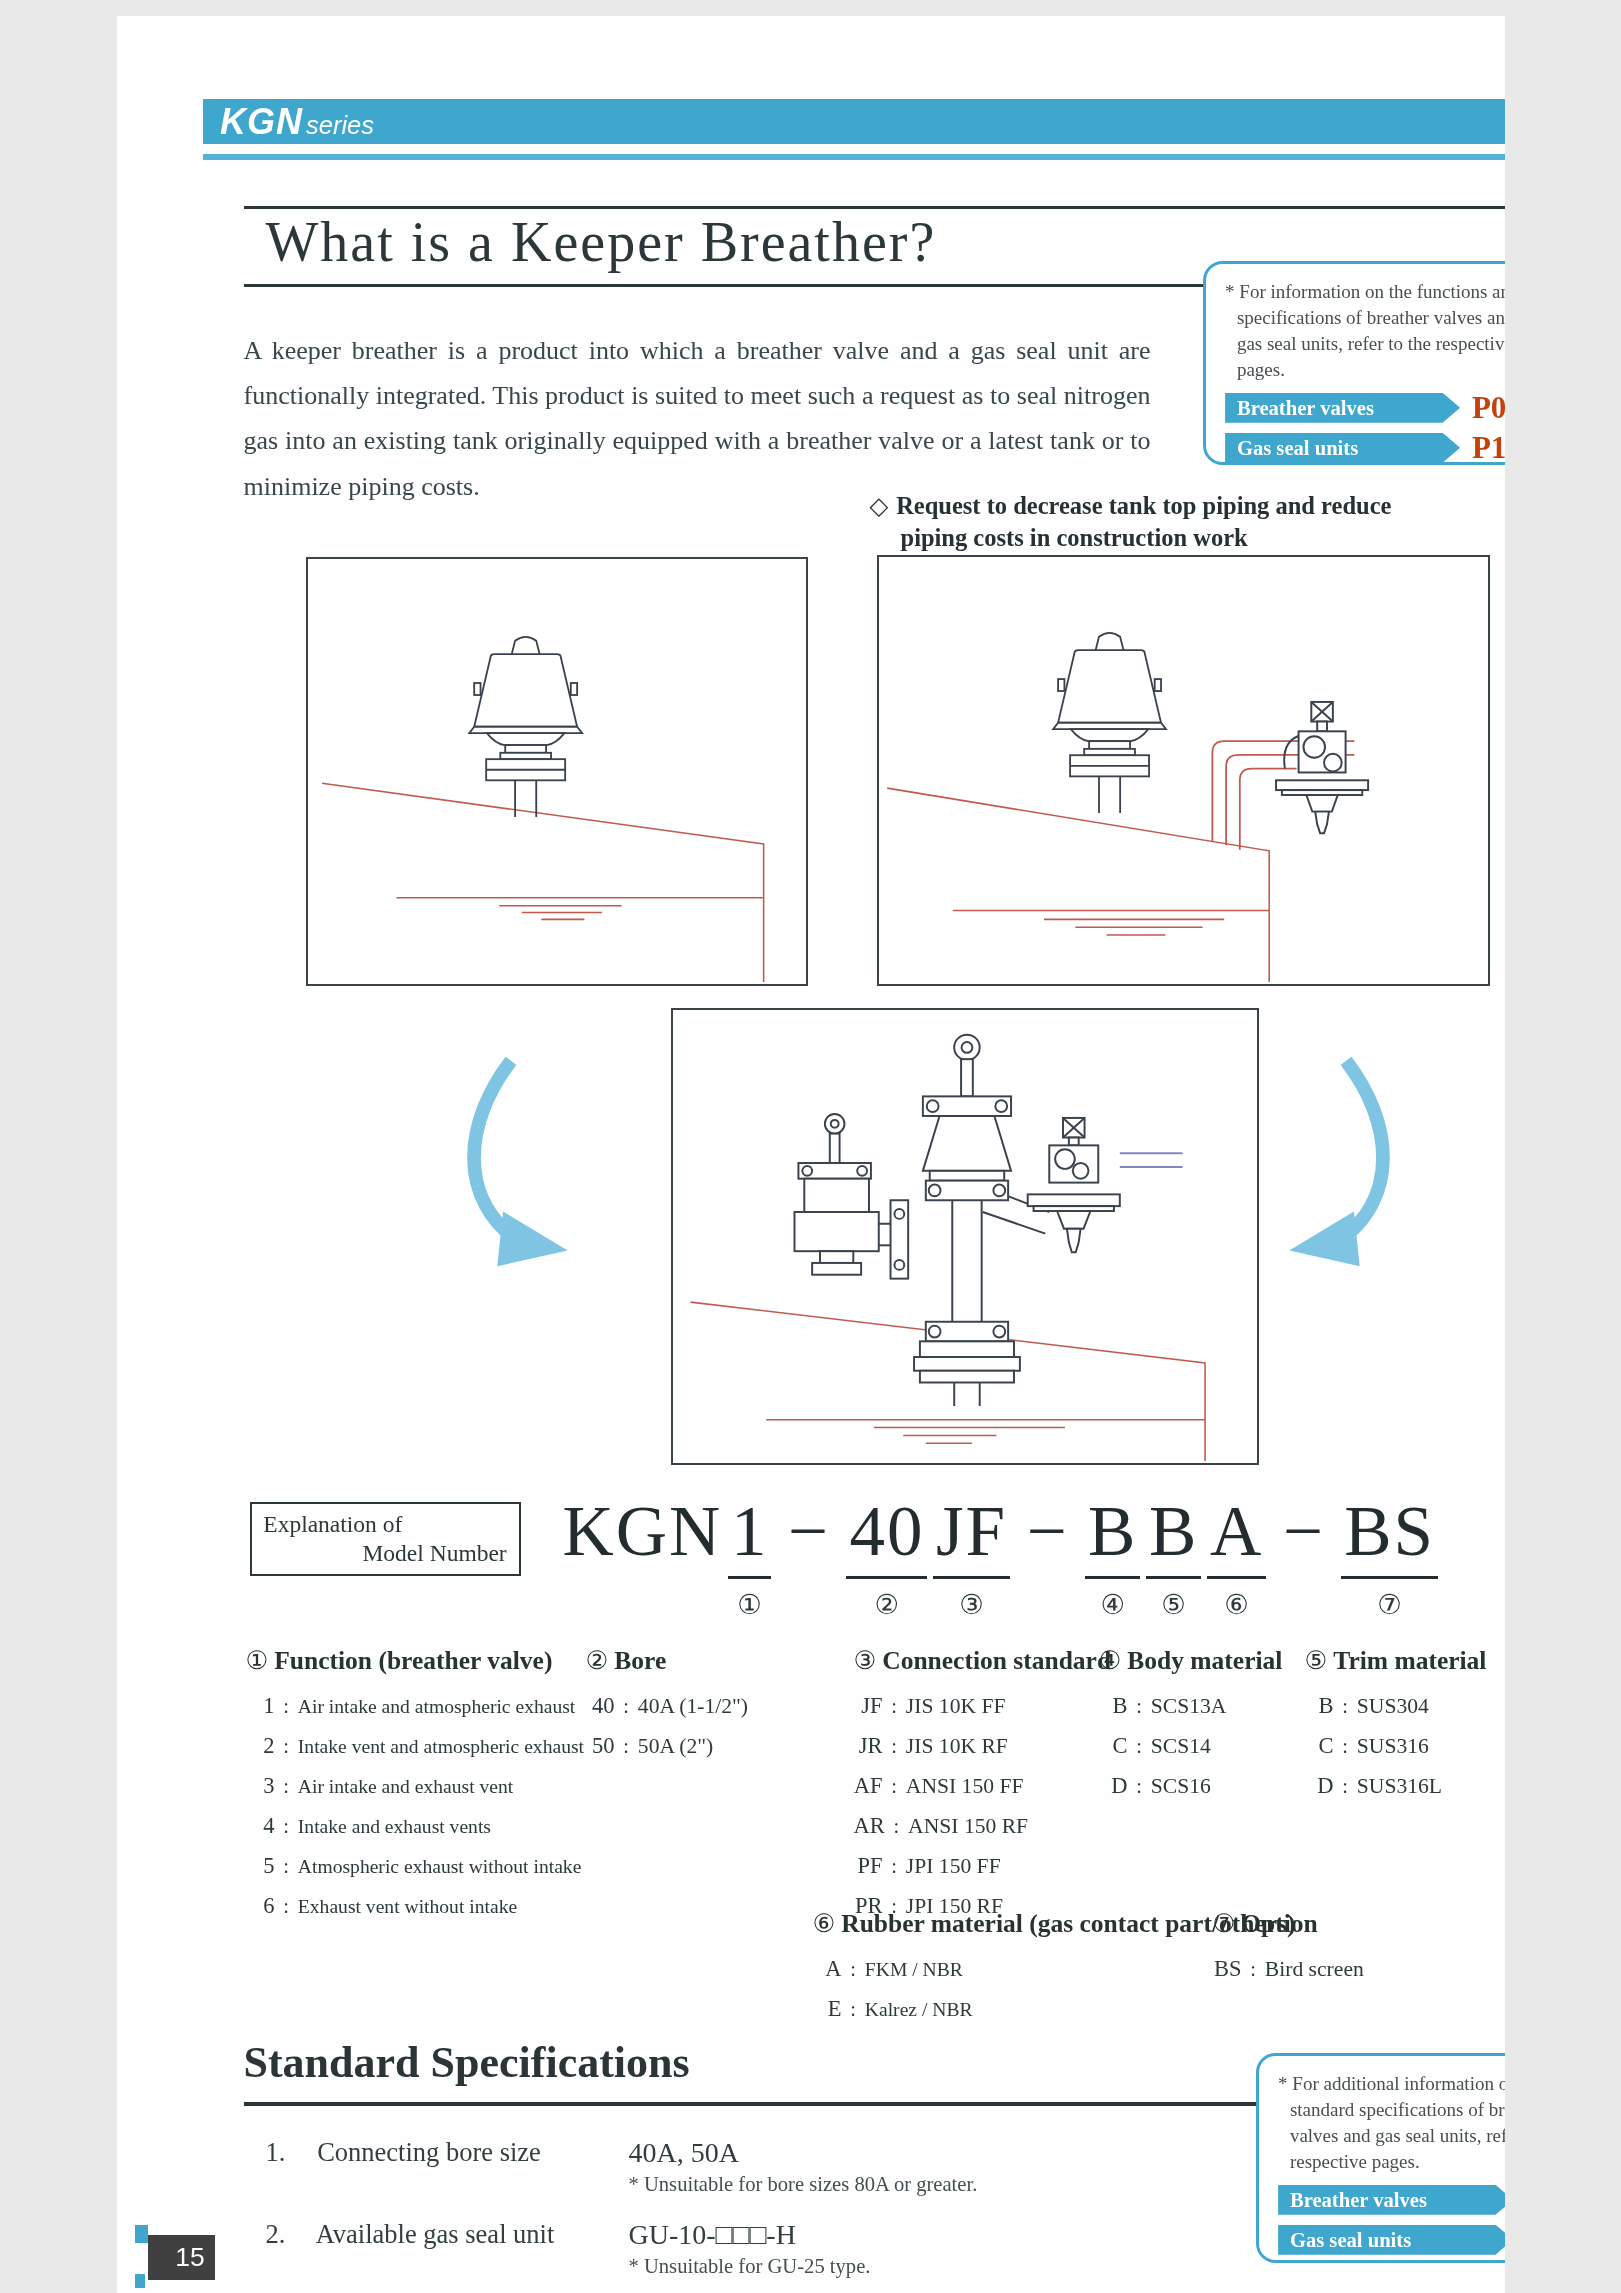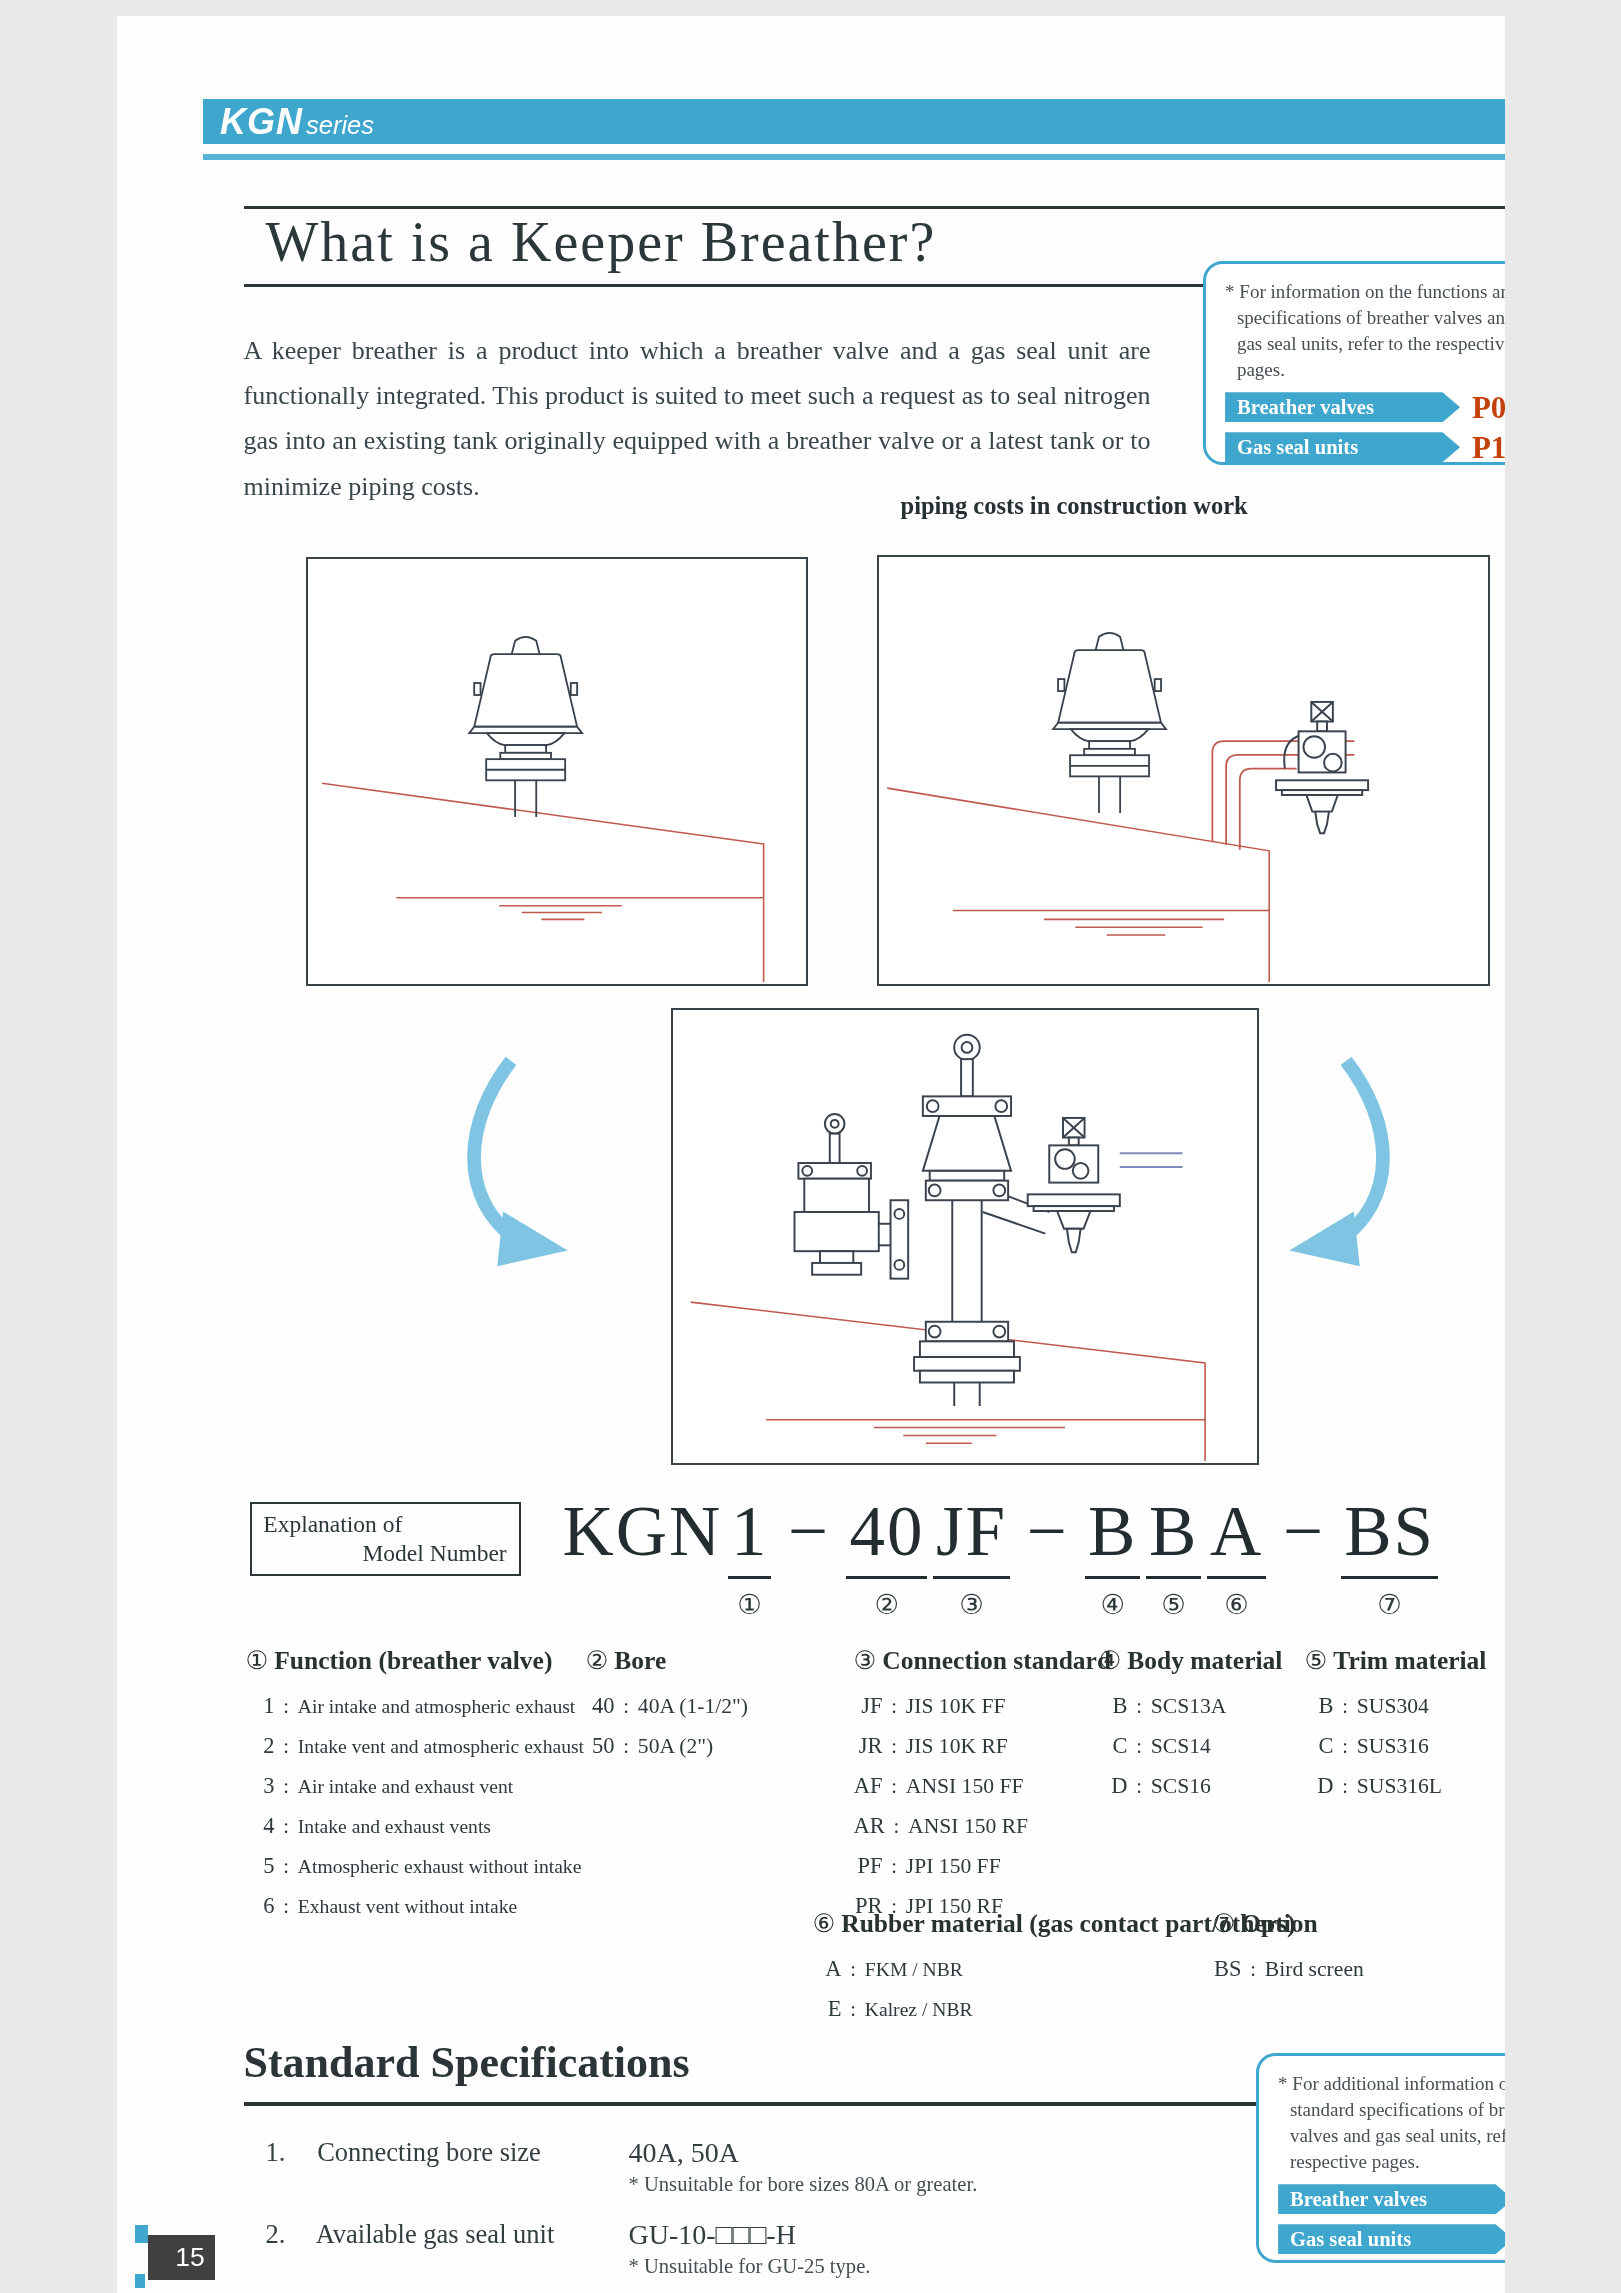--- a/index.html
+++ b/index.html
@@ -18,21 +18,21 @@
   .rule-top{left:127px;top:190px;width:1386px;}
   .rule-bottom{left:127px;top:268px;width:1386px;}
   .h1{left:149px;top:198px;font-size:56px;letter-spacing:2px;color:#2c3739;line-height:1;}
   .intro{left:127px;top:286px;width:907px;font-size:26px;line-height:1.74;text-align:justify;color:#39464a;}
 
   
   .infobox{background:#fff;border:3.9px solid #3fa6ce;border-radius:19.6px;box-sizing:border-box;padding:14.7px 13.7px 12.7px 19.6px;z-index:5;}
   .infobox-top{left:1086px;top:245px;width:345px;height:204px;}
   .infobox-bottom{left:1139px;top:2037px;width:361px;height:210px;}
   .ibnote{font-size:19px;line-height:1.38;color:#474f52;padding-left:11.8px;text-indent:-11.8px;}
-  .banner-row{display:flex;align-items:flex-start;margin-top:8.8px;cursor:pointer;}
+  .banner-row{display:flex;align-items:center;margin-top:8.8px;cursor:pointer;}
   .banner{width:235px;height:30px;background:#3fa6ce;clip-path:polygon(0 0,calc(100% - 17.6px) 0,100% 50%,calc(100% - 17.6px) 100%,0 100%);
           color:#fff;font-size:20.6px;font-weight:700;line-height:30px;padding-left:11.8px;box-sizing:border-box;}
   .pageref{margin-left:11.8px;font-size:31px;font-weight:600;color:#c2410c;line-height:1;}
 
   
   .caption{font-weight:700;font-size:24.5px;color:#273133;line-height:1.3;}
   .cap-left{left:176px;top:478px;width:470px;}
   .cap-right{left:753px;top:474px;width:608px;}
   .cap-line2{margin-left:31px;}
   .diamond{font-weight:400;margin-right:7.8px;}
@@ -108,20 +108,21 @@
       <span class="banner">Breather valves</span>
       <span class="pageref">P03</span>
     </div>
     <div class="banner-row">
       <span class="banner">Gas seal units</span>
       <span class="pageref">P13</span>
     </div>
   </div>
 
   <div class="abs caption cap-right">
+    <div><span class="diamond">◇</span><span>Request to decrease tank top piping and reduce</span></div>
     <div class="cap-line2">piping costs in construction work</div>
   </div>
 
   <div class="abs dbox dbox-left">
     <svg width="498" height="425" viewBox="0 0 508 434">
       <g stroke="#c05a4e" fill="none" stroke-width="1.6">
         <path d="M 14,229 L 465,291 L 465,432"></path>
         <path d="M 90,346 H 465"></path>
         <path d="M 195,354 H 320"></path>
         <path d="M 218,361 H 300"></path>

